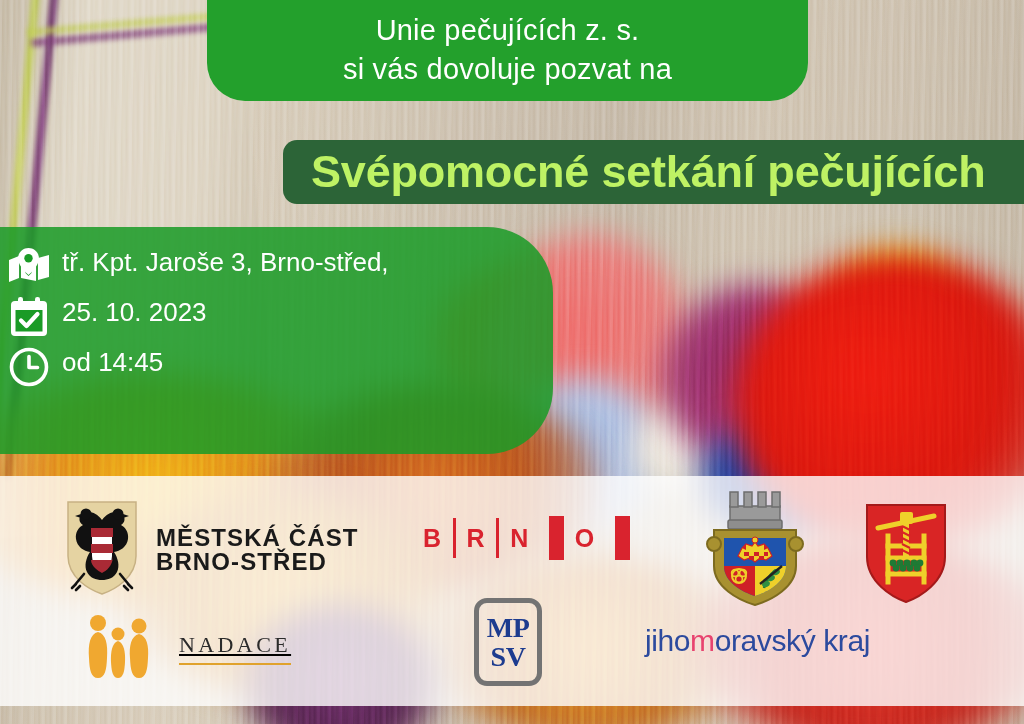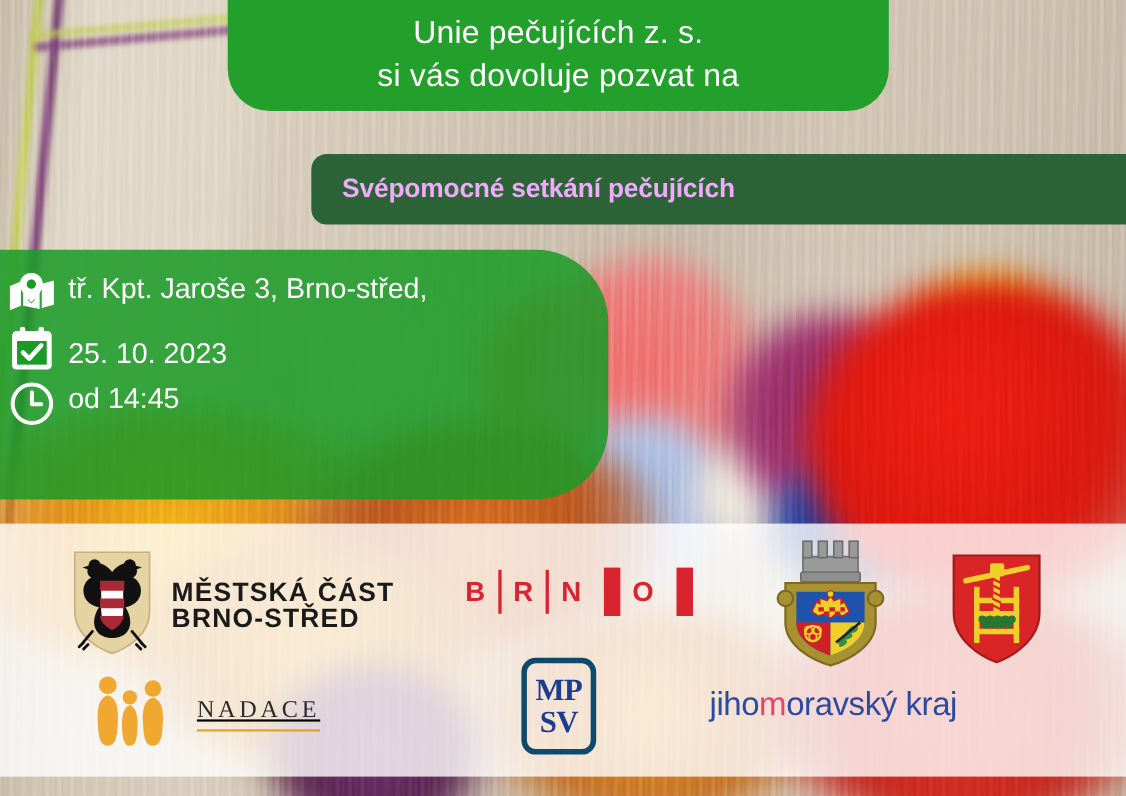--- a/index.html
+++ b/index.html
@@ -167,22 +167,22 @@
     left: 283px; top: 140px;
     width: 760px; height: 64px;
     background: #2c6437;
     border-radius: 14px;
     display: flex;
     align-items: center;
     box-sizing: border-box;
     padding-left: 28px;
   }
   .panel-title .title-text {
-    color: #f0abfc;
-    font-size: 24px;
+    color: #bef264;
+    font-size: 45px;
     font-weight: bold;
     letter-spacing: -0.2px;
     white-space: nowrap;
   }
 
   .panel-info {
     position: absolute;
     left: -60px; top: 227px;
     width: 613px; height: 227px;
     background: rgba(26,155,38,0.86);
@@ -207,21 +207,21 @@
   }
   .info-icon svg { display: block; }
   .info-text {
     color: #ffffff;
     font-size: 26px;
     line-height: 35px;
     font-weight: 400;
     white-space: nowrap;
   }
   .info-row.addr { margin-bottom: 6px; }
-  .info-row.date { margin-bottom: 6px; align-items: flex-end; }
+  .info-row.date { margin-bottom: 6px; }
 
   
   .logobar {
     position: absolute;
     left: 0; top: 476px;
     width: 1024px; height: 230px;
     background: rgba(255,255,255,0.80);
   }
   .logo-row {
     position: absolute;
@@ -276,21 +276,21 @@
     font-family: "Liberation Serif", serif;
     font-size: 24px;
     letter-spacing: 2.2px;
     color: #2b2b2b;
   }
 
   
   .c-mpsv { left: 474px; top: -8px; }
   .mpsv-box {
     width: 68px; height: 88px;
-    border: 5px solid #0c4a6e;
+    border: 5px solid #737373;
     border-radius: 13px;
     display: flex;
     flex-direction: column;
     align-items: center;
     justify-content: center;
     box-sizing: border-box;
   }
   .mpsv-box span {
     font-family: "Liberation Serif", serif;
     font-size: 28px;

